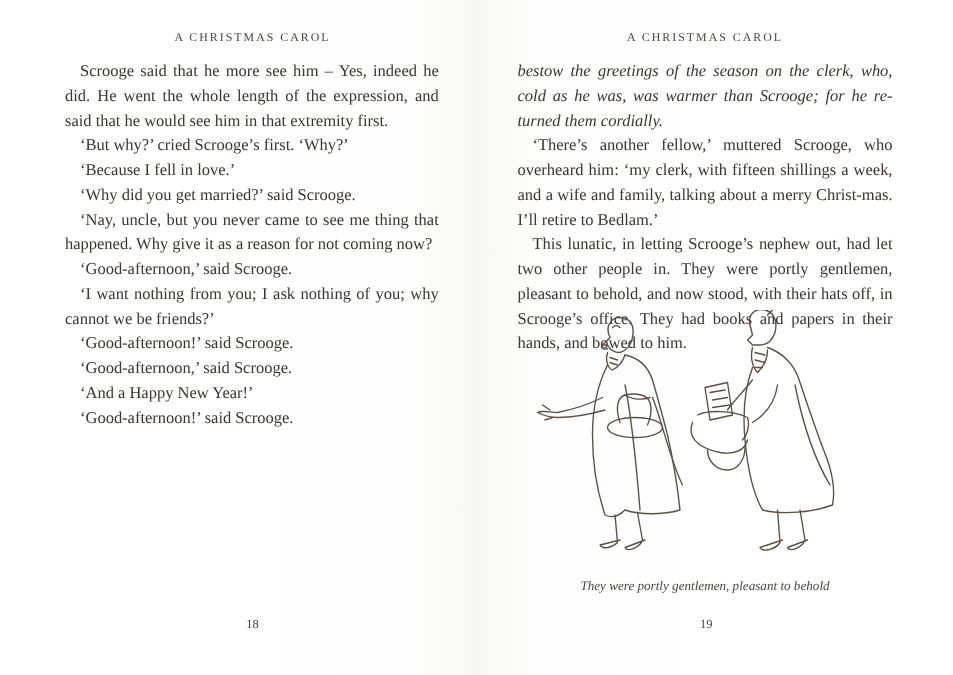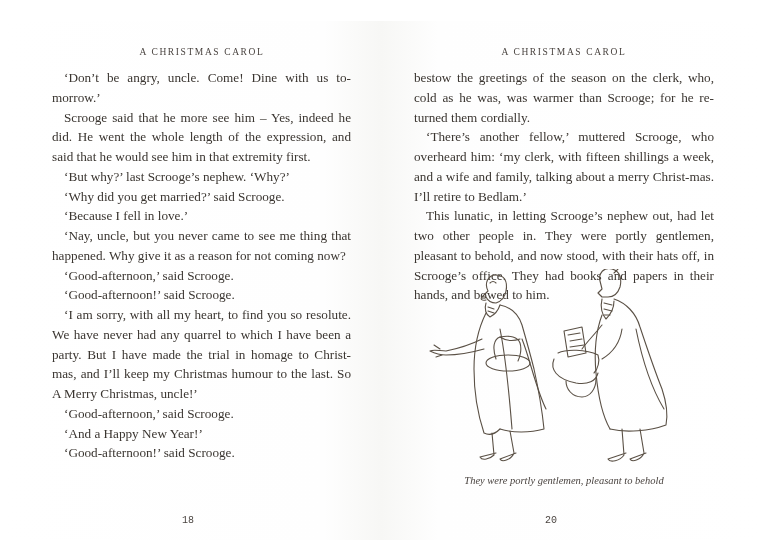--- a/index.html
+++ b/index.html
@@ -2,72 +2,71 @@
 <html><head>
 <meta charset="utf-8">
 <style>
   html, body { margin: 0; padding: 0; }
   body {
     width: 762px; height: 540px; overflow: hidden;
     background: #ffffff;
     font-family: "Liberation Serif", "DejaVu Serif", serif;
     color: #3a3530;
   }
-  .spread { position: relative; width: 762px; height: 448px; display: flex; margin-top: 21px; }
+  .spread { position: relative; width: 762px; height: 448px; display: flex; }
   .page { position: relative; width: 381px; height: 540px; background: #fefefe; }
   .page.left { background: linear-gradient(to right, #ffffff 0%, #fefefe 85%, #f7f7f5 100%); }
   .page.right { background: linear-gradient(to left, #ffffff 0%, #fefefe 85%, #f7f7f5 100%); }
   .running-head {
     position: absolute; top: 26px; left: 0; right: 0;
     text-align: center; font-size: 9.5px; letter-spacing: 1.6px;
     color: #4a4440;
   }
   .page.left .running-head { left: 52px; width: 300px; right: auto; }
   .page.right .running-head { left: 33px; width: 300px; right: auto; }
   .text-block {
     position: absolute; top: 47px;
     width: 299px;
     font-size: 13.2px; line-height: 19.75px;
     text-align: justify;
     color: #3a3530;
   }
   .page.left .text-block { left: 52px; }
   .page.right .text-block { left: 33px; width: 300px; }
   .text-block p { margin: 0; text-indent: 12px; }
-  .text-block p.noindent { text-indent: 0; }
+  .text-block p.noindent { text-indent: 0; font-style: italic; }
   .illustration {
     position: absolute; left: 45px; top: 248px; width: 270px; height: 205px;
   }
   .caption {
-    position: absolute; left: 33px; width: 300px; top: 454px;
+    position: absolute; left: 33px; width: 300px; top: 464px;
     text-align: center; font-style: italic; font-size: 10.5px; color: #4a4440;
   }
   .folio {
-    position: absolute; top: 494px; font-size: 10px; color: #4a4440; text-align: left; width: 40px; font-family: Liberation Mono, monospace;
+    position: absolute; top: 494px; font-size: 10px; color: #4a4440; text-align: center; width: 40px;
   }
   .page.left .folio { left: 182px; }
   .page.right .folio { left: 164px; }
 </style>
 </head>
 <body>
 
 <div class="spread">
 
   <div class="page left">
     <div class="running-head">A CHRISTMAS CAROL</div>
     <div class="text-block">
-      <p>‘Don’t be angry, uncle. Come! Dine with us to-morrow.’</p>
       <p>Scrooge said that he more see him – Yes, indeed he did. He went the whole length of the expression, and said that he would see him in that extremity first.</p>
-      <p>‘But why?’ last Scrooge’s nephew. ‘Why?’</p>
+      <p>‘But why?’ cried Scrooge’s first. ‘Why?’</p>
+      <p>‘Because I fell in love.’</p>
       <p>‘Why did you get married?’ said Scrooge.</p>
-      <p>‘Because I fell in love.’</p>
       <p>‘Nay, uncle, but you never came to see me thing that happened. Why give it as a reason for not coming now?</p>
       <p>‘Good-afternoon,’ said Scrooge.</p>
+      <p>‘I want nothing from you; I ask nothing of you; why cannot we be friends?’</p>
       <p>‘Good-afternoon!’ said Scrooge.</p>
-      <p>‘I am sorry, with all my heart, to find you so resolute. We have never had any quarrel to which I have been a party. But I have made the trial in homage to Christ-mas, and I’ll keep my Christmas humour to the last. So A Merry Christmas, uncle!’</p>
       <p>‘Good-afternoon,’ said Scrooge.</p>
       <p>‘And a Happy New Year!’</p>
       <p>‘Good-afternoon!’ said Scrooge.</p>
 
     </div>
     <div class="folio">18</div>
   </div>
 
   <div class="page right">
     <div class="running-head">A CHRISTMAS CAROL</div>
@@ -128,16 +127,16 @@
           <path d="M176 56 C168 66 160 74 156 80"></path>
           <path d="M196 60 C194 74 186 84 176 90"></path>
 
           <path d="M196 160 L198 186 C194 192 184 194 182 190 L200 184"></path>
           <path d="M214 160 L218 184 C216 190 206 194 204 190 L220 184"></path>
         </g>
       </svg>
     </div>
 
     <div class="caption">They were portly gentlemen, pleasant to behold</div>
-    <div class="folio">20</div>
+    <div class="folio">19</div>
   </div>
 
 </div>
 
 </body></html>

